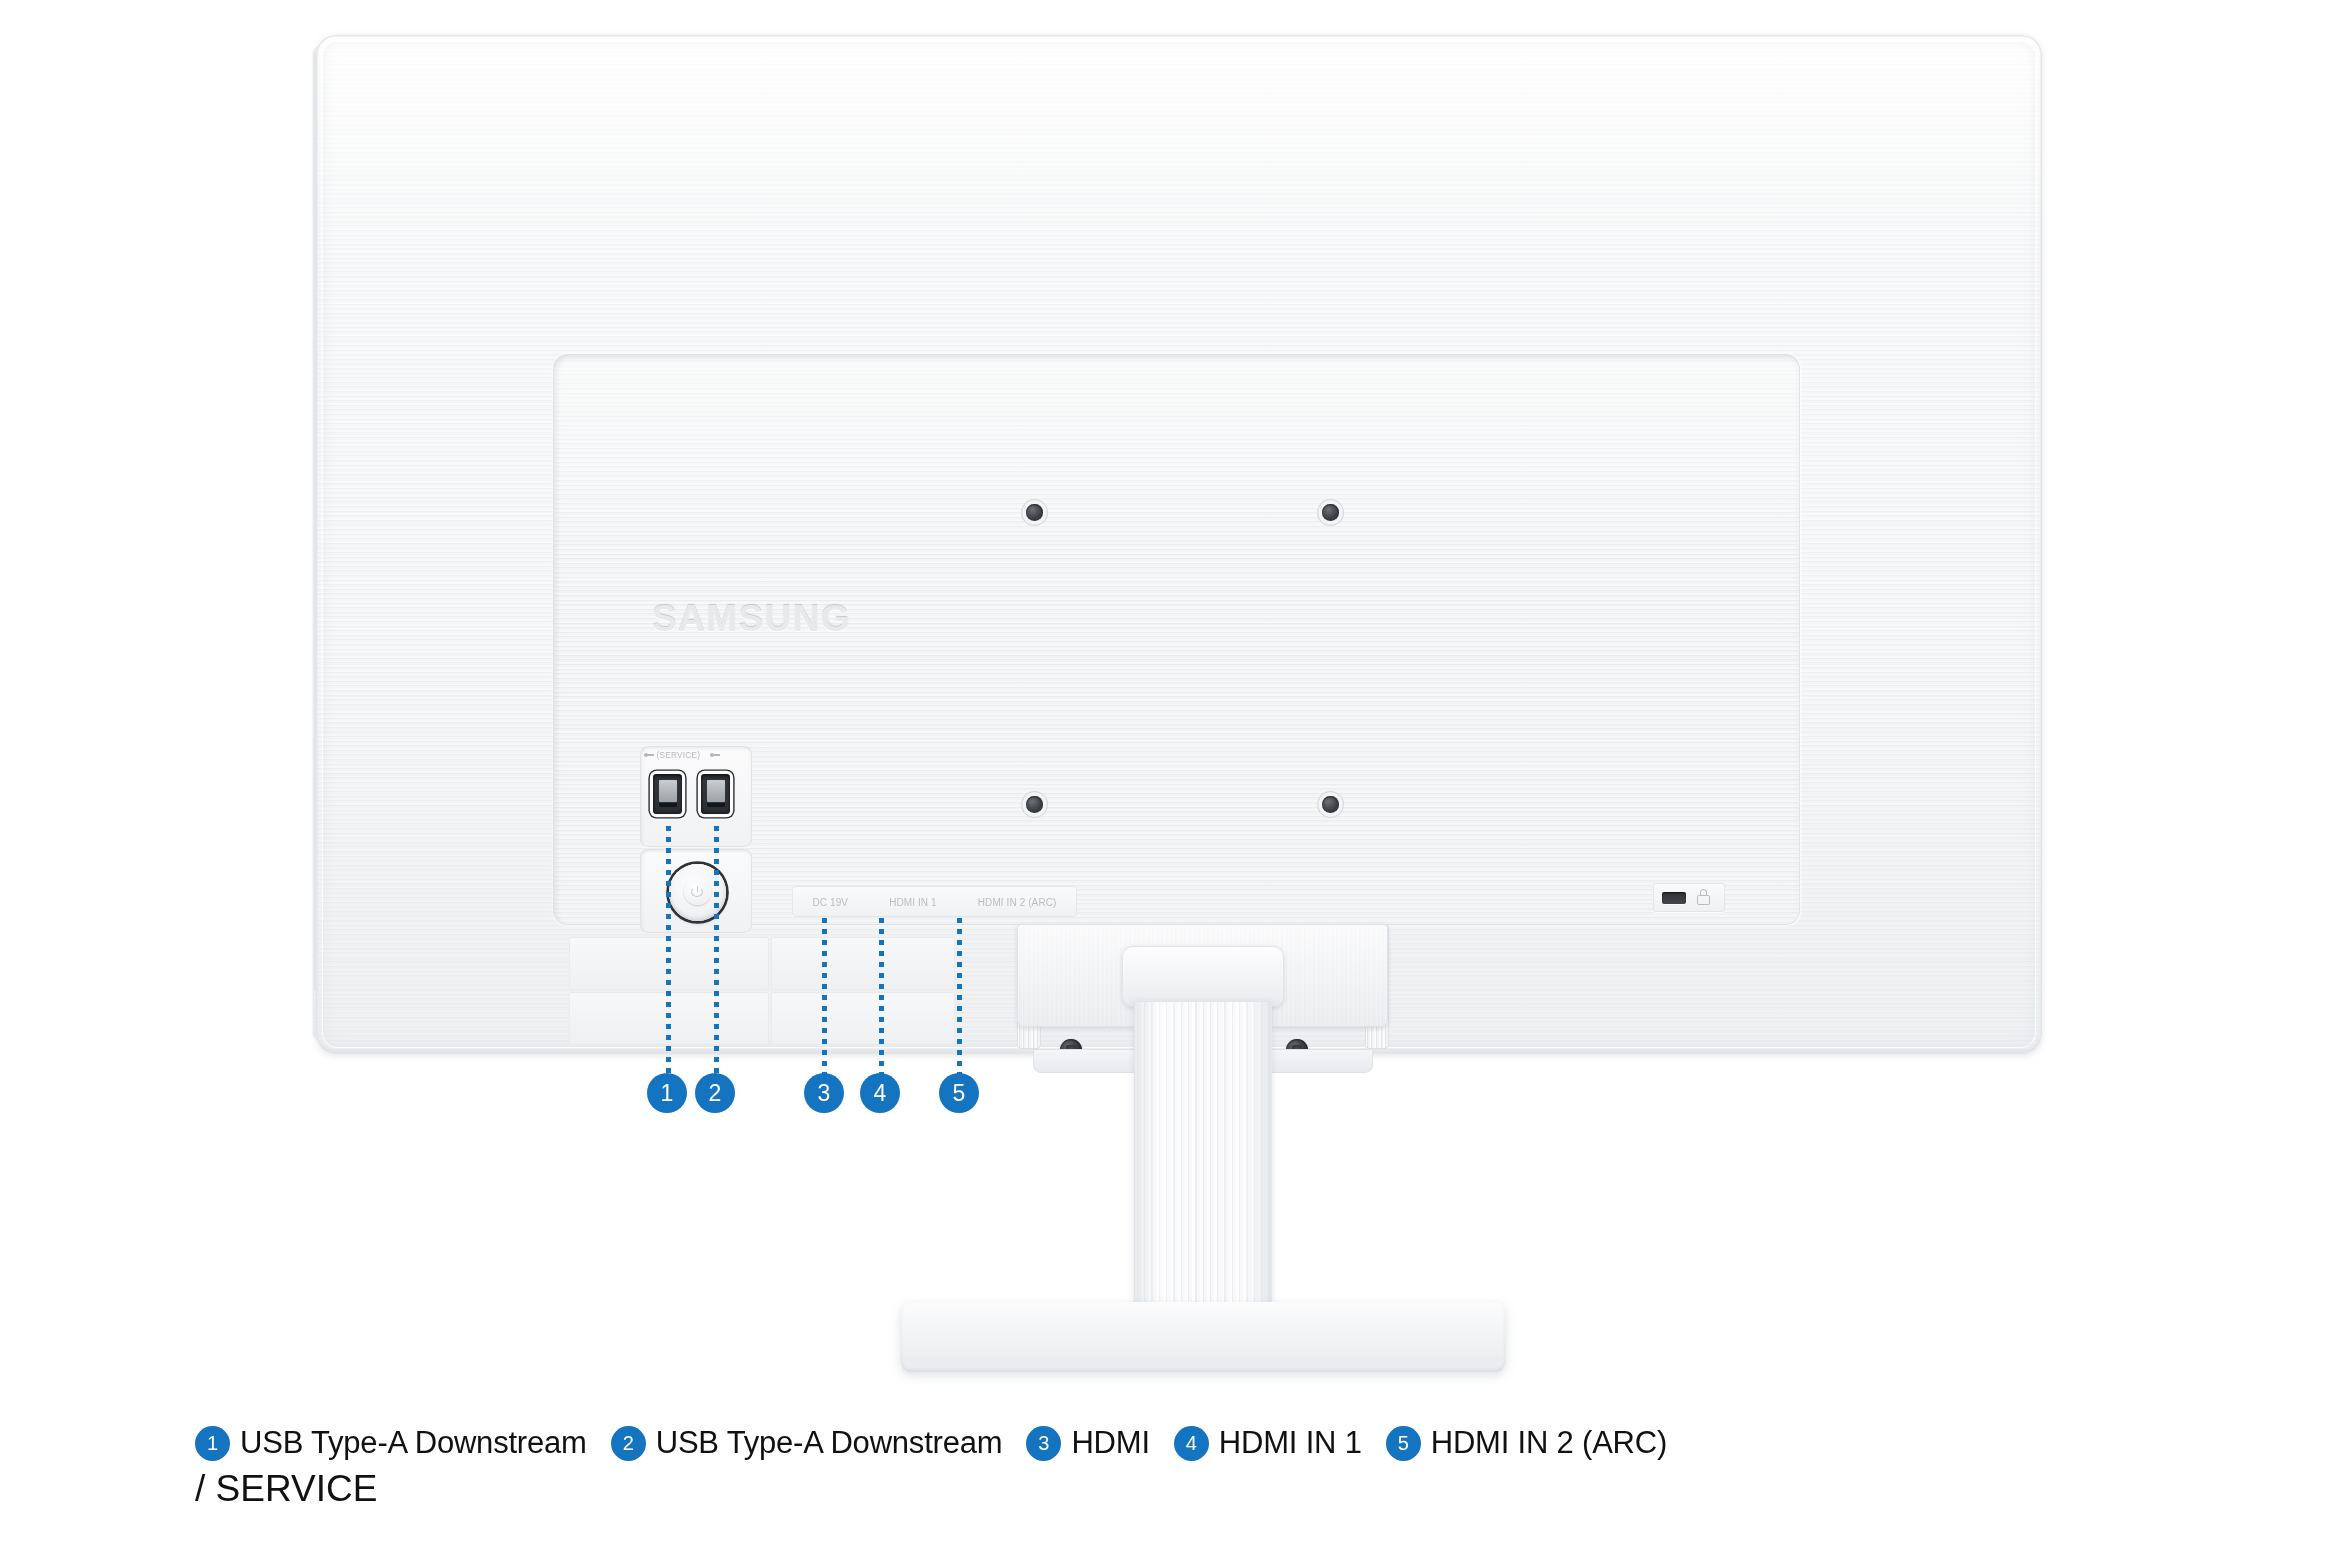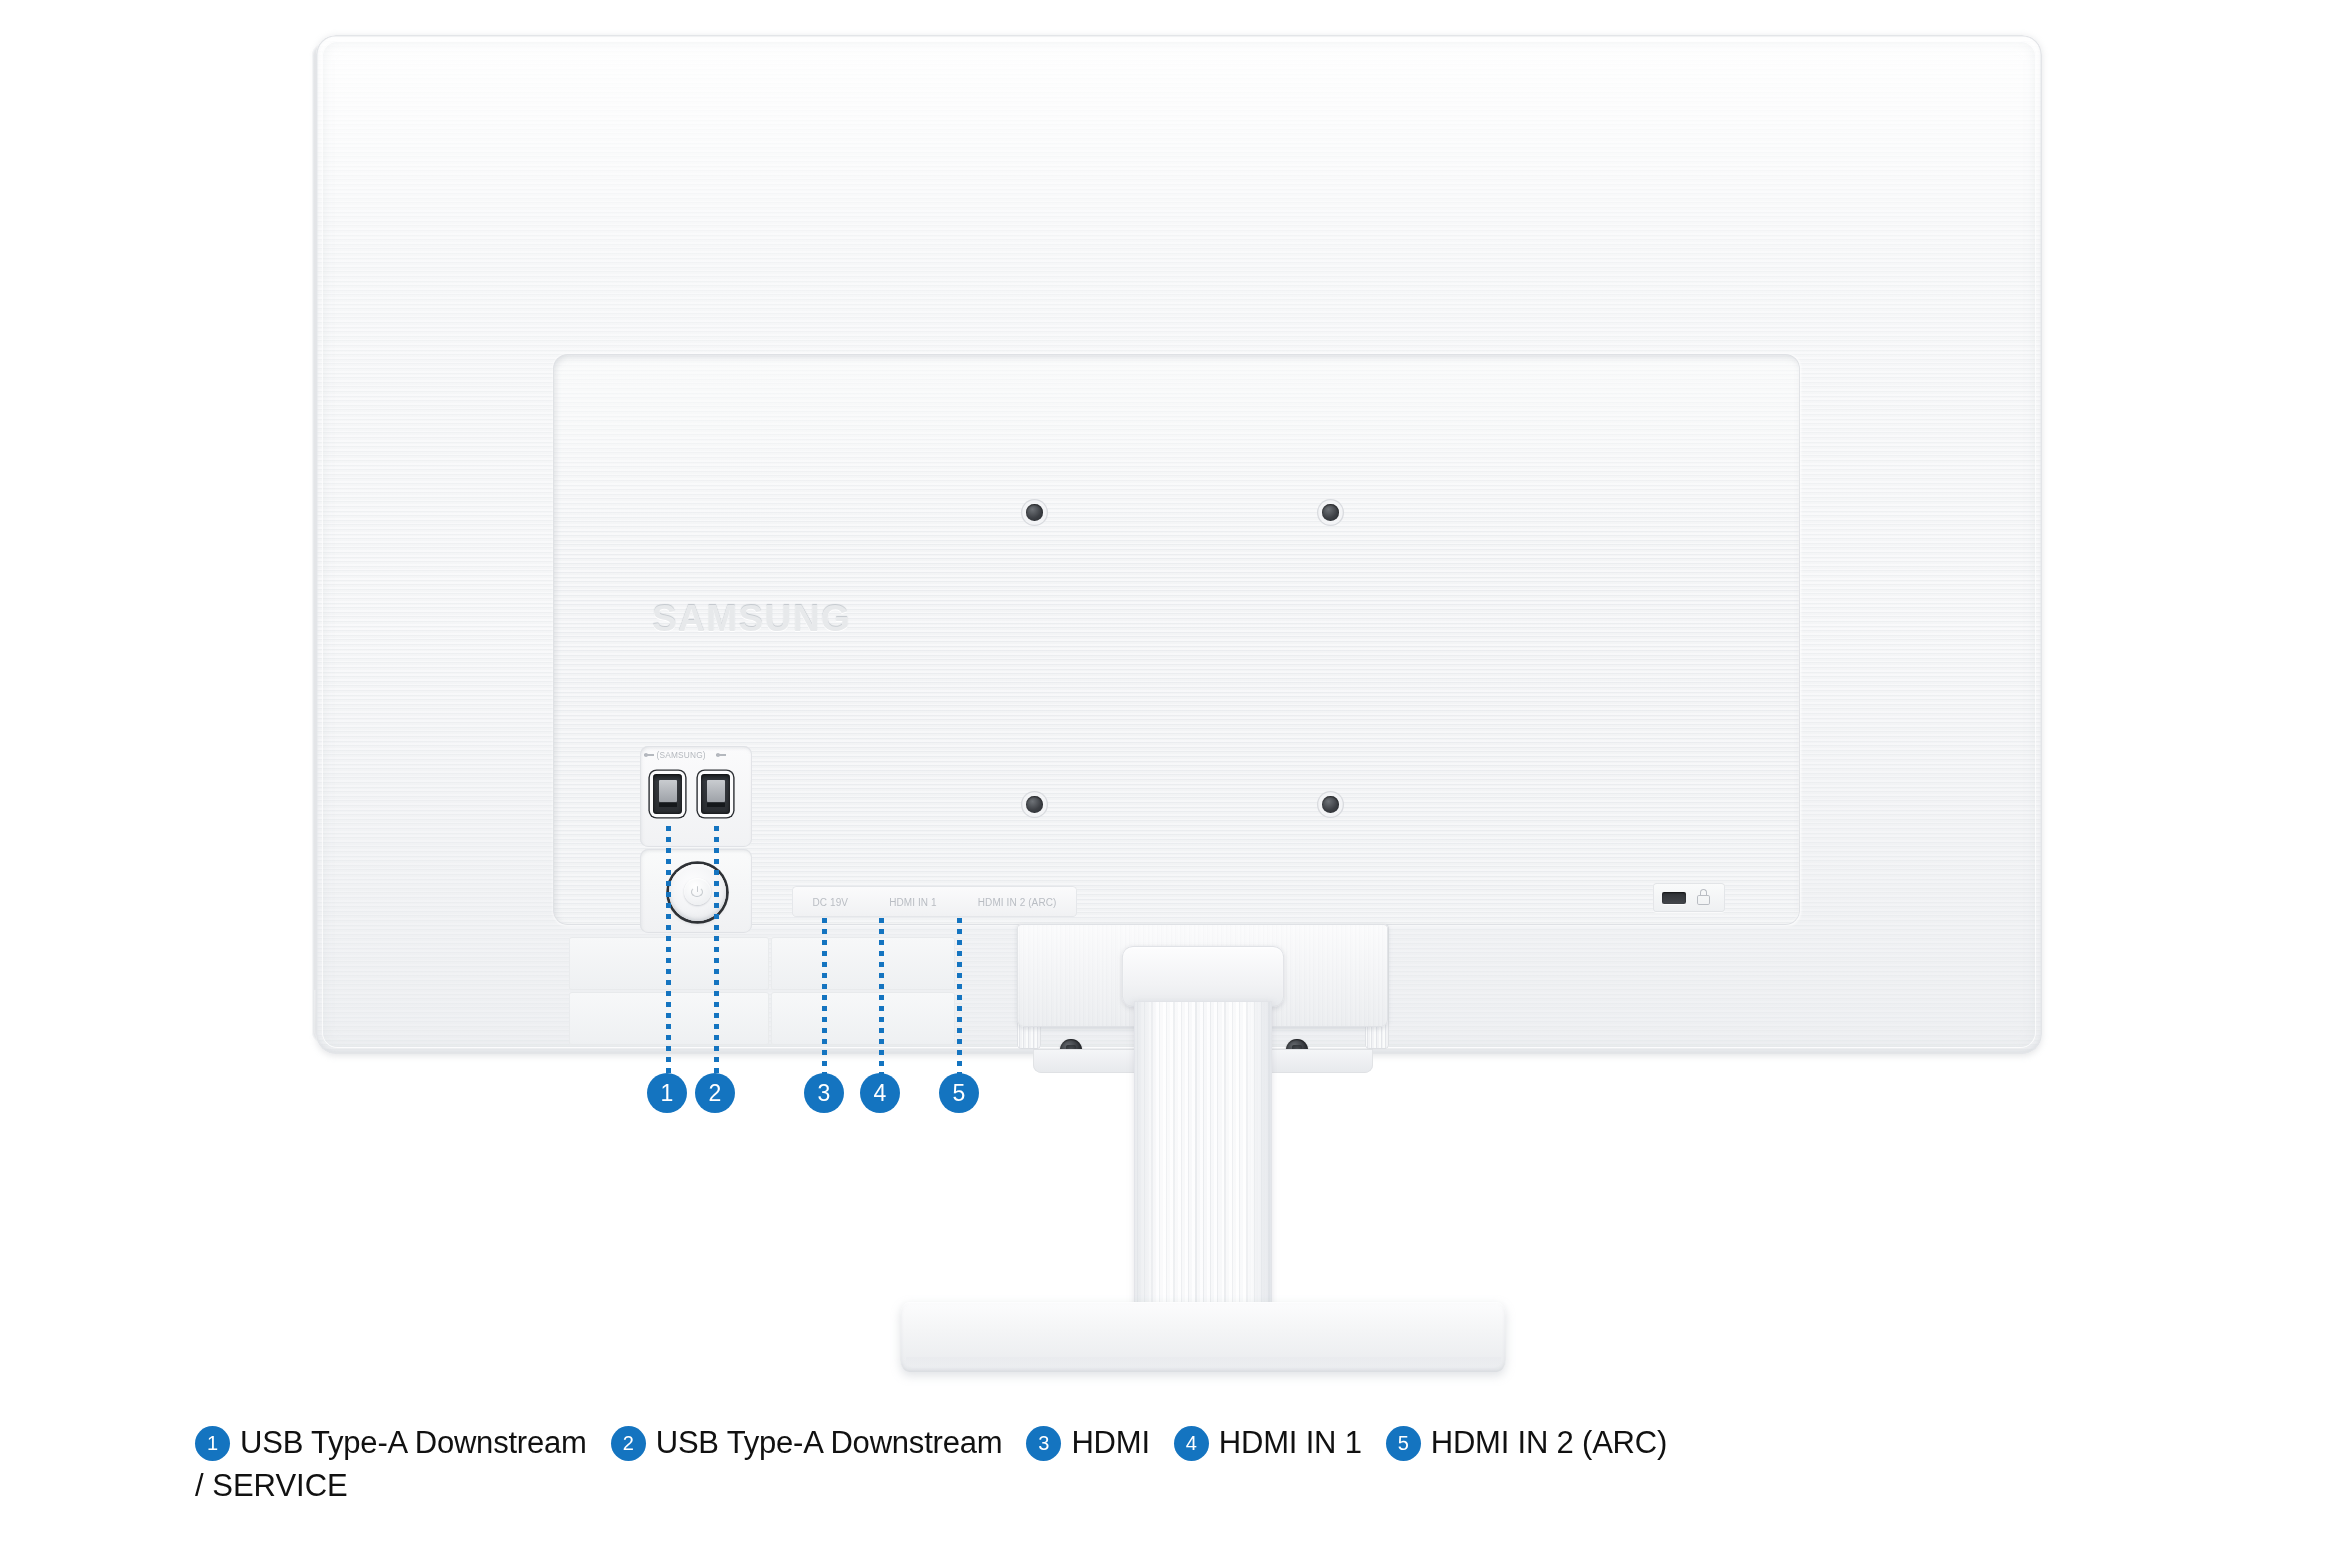--- a/index.html
+++ b/index.html
@@ -478,21 +478,21 @@
     user-select: none;
   }
   .legend-text {
     font-size: 31px;
     color: #111111;
     letter-spacing: -0.2px;
     white-space: nowrap;
   }
   .legend-cont {
     display: block;
-    font-size: 31px;
+    font-size: 37px;
     color: #111111;
     margin-left: 0;
     margin-top: 1.8px;
   }
 </style>
 </head>
 <body>
 
 <div id="monitor-figure">
 
@@ -518,21 +518,21 @@
   </div>
 
   <div class="vent-panel vent-a"></div>
   <div class="vent-panel vent-b"></div>
   <div class="vent-panel vent-c"></div>
   <div class="vent-panel vent-d"></div>
 
   <div class="usb-bay"></div>
   <div class="usb-label-row">
     <span class="usb-trident"></span>
-    <span>(SAMSUNG)</span>
+    <span>(SERVICE)</span>
     &nbsp;&nbsp;
     <span class="usb-trident"></span>
   </div>
   <div class="usb-port usb-1"></div>
   <div class="usb-port usb-2"></div>
 
   <div class="control-bay"></div>
   <div class="joystick">
     <div class="joystick-cap">
       <div class="power-glyph">

